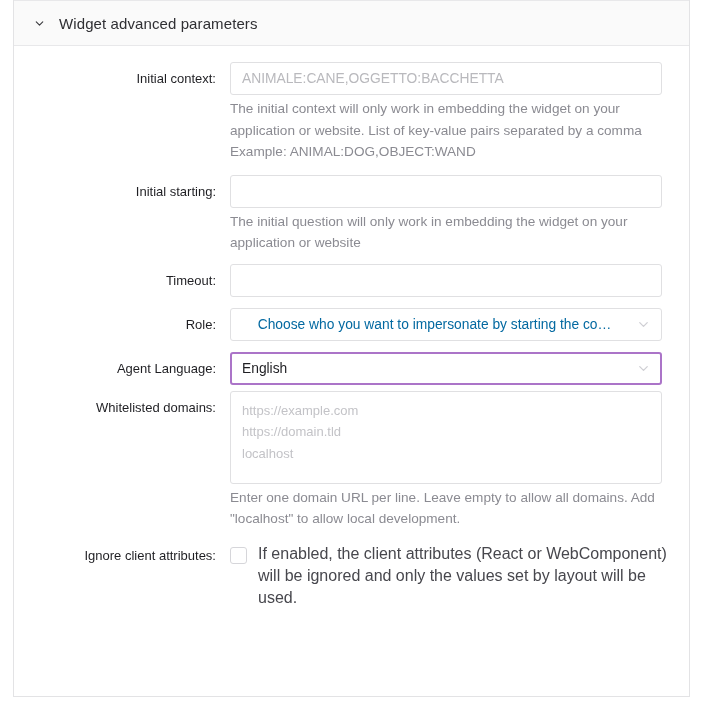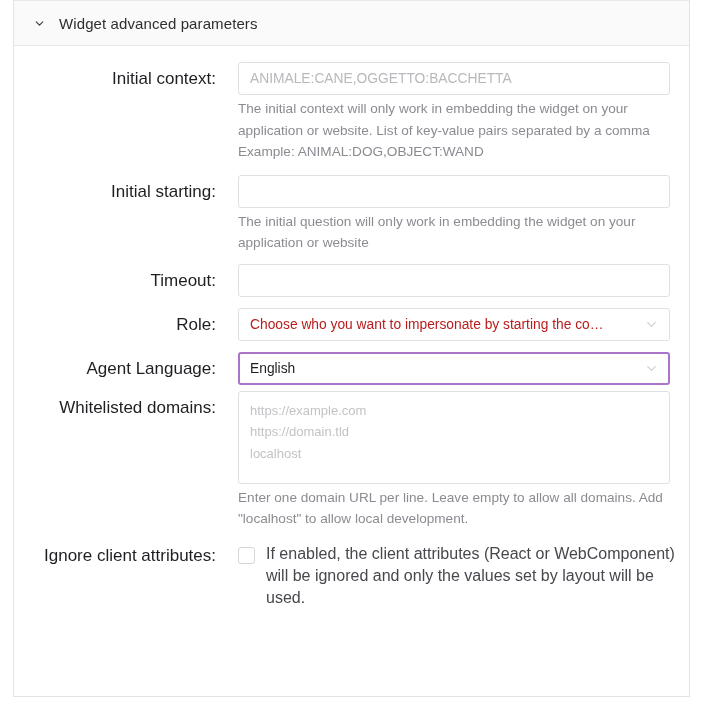--- a/index.html
+++ b/index.html
@@ -63,29 +63,28 @@
     display: flex;
     align-items: flex-start;
     margin-bottom: 0;
   }
   .form-label {
     width: 216px;
     flex: 0 0 216px;
     text-align: right;
     padding-right: 14px;
     box-sizing: border-box;
-    font-size: 17px;
+    font-size: 13px;
     color: #1f1f23;
     line-height: 33px;
   }
   .form-control {
     flex: 1 1 auto;
     padding-right: 15px;
     box-sizing: border-box;
-    margin-left: 8px;
   }
 
   .text-input {
     width: 432px;
     height: 33px;
     box-sizing: border-box;
     border: 1px solid #e0e0e2;
     border-radius: 3px;
     background: #ffffff;
     font-family: "Liberation Sans", sans-serif;
@@ -109,21 +108,21 @@
     border-radius: 3px;
     background: #ffffff;
     font-size: 13.8px;
     padding: 0 34px 0 11px;
     line-height: 31px;
     white-space: nowrap;
     overflow: hidden;
     text-overflow: ellipsis;
     cursor: pointer;
   }
-  .select-box.placeholder-text { color: #b91c1c; }
+  .select-box.placeholder-text { color: #0369a1; text-align: center; }
   .select-box.focused {
     border: 2px solid #ab74c8;
     line-height: 29px;
     padding-left: 10px;
     color: #1f1f23;
   }
   .chevron-select {
     position: absolute;
     right: 11px;
     top: 0;

